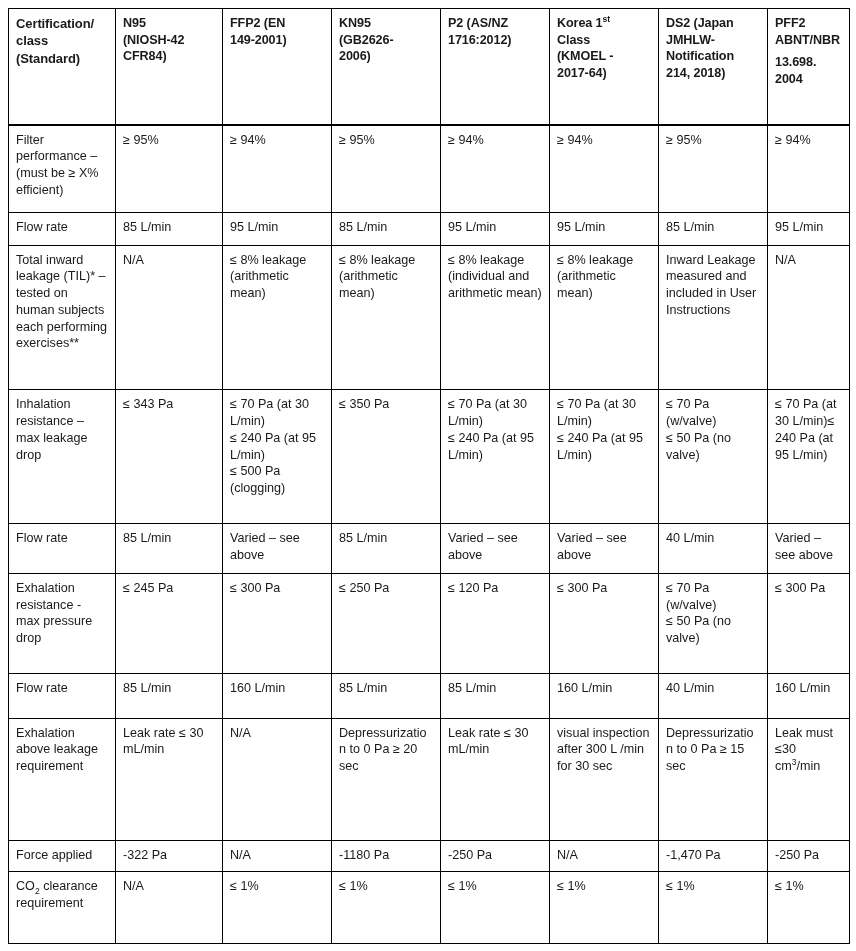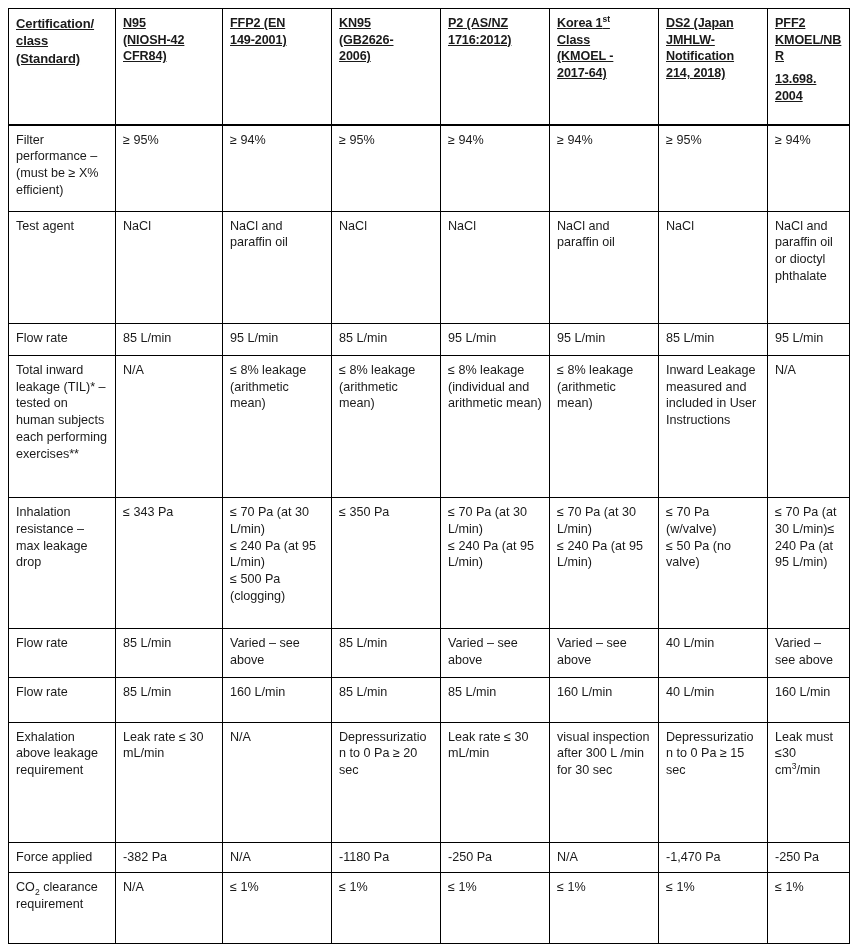--- a/index.html
+++ b/index.html
@@ -53,21 +53,20 @@
     font-weight: bold;
     text-align: center;
     vertical-align: middle;
     font-size: 13.2px;
     line-height: 1.32;
     padding: 4px 4px;
     letter-spacing: -0.1px;
   }
   thead tr {
     height: 116px;
-    text-decoration: underline;
   }
   thead th.hdr-first {
     font-size: 13px;
   }
   
   tbody tr:first-child td {
     border-top: 2.5px solid #000;
     margin-left: 44px;
   }
 
@@ -137,50 +136,40 @@
           <span class="hdr-line">2017-64)</span>
         </th>
         <th>
           <span class="hdr-line">DS2 (Japan</span>
           <span class="hdr-line">JMHLW-</span>
           <span class="hdr-line">Notification</span>
           <span class="hdr-line">214, 2018)</span>
         </th>
         <th>
           <span class="hdr-line">PFF2</span>
-          <span class="hdr-line">KMOEL/NBR</span>
+          <span class="hdr-line">ABNT/NBR</span>
           <span class="gap"></span>
           <span class="hdr-line">13.698.</span>
           <span class="hdr-line">2004</span>
         </th>
       </tr>
     </thead>
     <tbody>
 
       <tr style="height:72px">
         <td class="rowlabel">Filter performance – (must be ≥ X% efficient)</td>
         <td>≥ 95%</td>
         <td>≥ 94%</td>
         <td>≥ 95%</td>
         <td>≥ 94%</td>
         <td>≥ 94%</td>
         <td>≥ 95%</td>
         <td>≥ 94%</td>
       </tr>
 
-      <tr style="height:102px">
-        <td class="rowlabel">Test agent</td>
-        <td>NaCl</td>
-        <td>NaCl and paraffin oil</td>
-        <td>NaCl</td>
-        <td>NaCl</td>
-        <td>NaCl and paraffin oil</td>
-        <td>NaCl</td>
-        <td>NaCl and paraffin oil or dioctyl phthalate</td>
-      </tr>
 
       <tr style="height:29px">
         <td class="rowlabel">Flow rate</td>
         <td>85 L/min</td>
         <td>95 L/min</td>
         <td>85 L/min</td>
         <td>95 L/min</td>
         <td>95 L/min</td>
         <td>85 L/min</td>
         <td>95 L/min</td>
@@ -228,20 +217,33 @@
         <td class="rowlabel">Flow rate</td>
         <td>85 L/min</td>
         <td>Varied – see above</td>
         <td>85 L/min</td>
         <td>Varied – see above</td>
         <td>Varied – see above</td>
         <td>40 L/min</td>
         <td>Varied – see above</td>
       </tr>
 
+      <tr style="height:89px">
+        <td class="rowlabel">Exhalation resistance - max pressure drop</td>
+        <td>≤ 245 Pa</td>
+        <td>≤ 300 Pa</td>
+        <td>≤ 250 Pa</td>
+        <td>≤ 120 Pa</td>
+        <td>≤ 300 Pa</td>
+        <td>
+          <span class="hdr-line">≤ 70 Pa (w/valve)</span>
+          <span class="hdr-line">≤ 50 Pa (no valve)</span>
+        </td>
+        <td>≤ 300 Pa</td>
+      </tr>
 
       <tr style="height:40px">
         <td class="rowlabel">Flow rate</td>
         <td>85 L/min</td>
         <td>160 L/min</td>
         <td>85 L/min</td>
         <td>85 L/min</td>
         <td>160 L/min</td>
         <td>40 L/min</td>
         <td>160 L/min</td>
@@ -257,21 +259,21 @@
         <td>Depressurization to 0 Pa ≥ 15 sec</td>
         <td>
           <span class="hdr-line">Leak must</span>
           <span class="hdr-line">≤30</span>
           <span class="hdr-line"><span>cm</span><sup>3</sup><span>/min</span></span>
         </td>
       </tr>
 
       <tr style="height:25px">
         <td class="rowlabel">Force applied</td>
-        <td>-382 Pa</td>
+        <td>-322 Pa</td>
         <td>N/A</td>
         <td>-1180 Pa</td>
         <td>-250 Pa</td>
         <td>N/A</td>
         <td>-1,470 Pa</td>
         <td>-250 Pa</td>
       </tr>
 
       <tr style="height:64px">
         <td class="rowlabel"><span>CO</span><sub>2</sub><span> clearance requirement</span></td>

